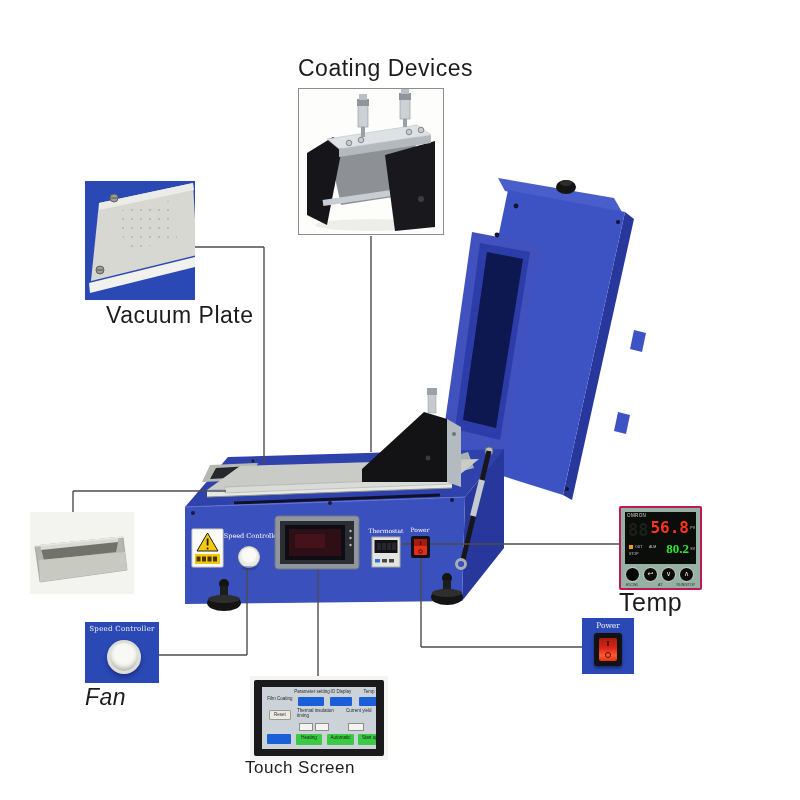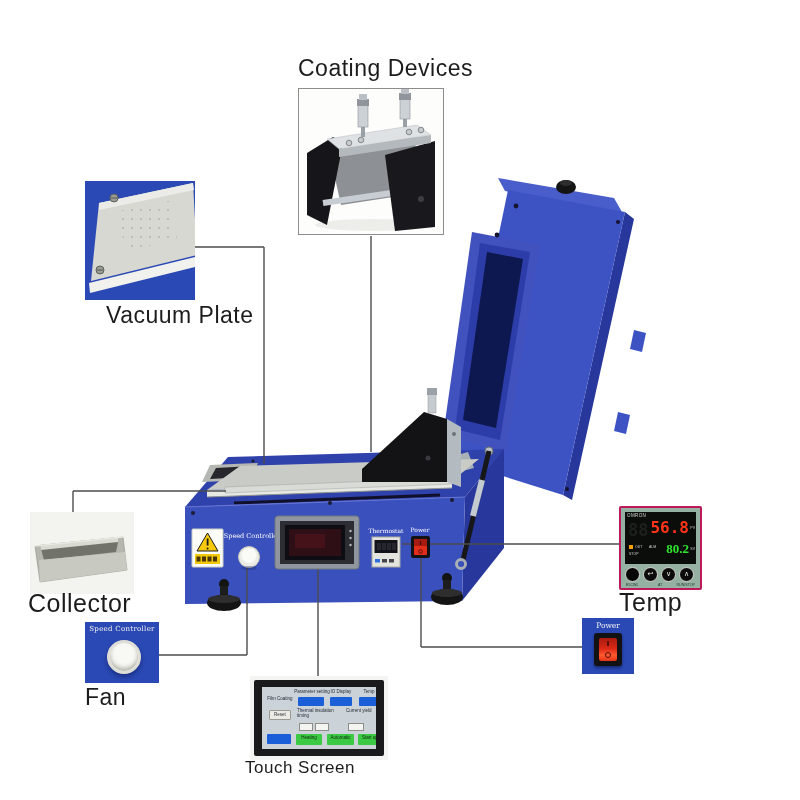--- a/index.html
+++ b/index.html
@@ -234,27 +234,26 @@
 
   <div class="inset collector-box">
     <svg width="104" height="82" viewBox="0 0 104 82">
       <polygon points="5,34 93,25 97,58 10,70" fill="#b5b6ad" stroke="#8f9088" stroke-width="0.6"></polygon>
       <polygon points="10,33 89,25 86,40 14,48" fill="#717269"></polygon>
       <polygon points="10,33 89,25 88,30 11,38" fill="#d9dad1"></polygon>
       <polygon points="9,48 95,40 97,58 10,70" fill="#c8c9c0"></polygon>
       <line x1="5" y1="34" x2="93" y2="25" stroke="#e8e9e2" stroke-width="1.5"></line>
     </svg>
   </div>
-  <div class="label" style="left:28px;top:589px;font-size:25px;">Collector</div>
 
   <div class="inset fan-box">
     <div class="fan-caption">Speed Controller</div>
     <div class="fan-knob"></div>
   </div>
-  <div class="label center" style="left:85px;top:684px;width:74px;">Fan</div>
+  <div class="label center" style="left:85px;top:684px;width:74px;font-style:italic;">Fan</div>
 
   <div class="inset touch-box">
     <div class="touch-bezel">
       <div class="touch-screen">
         <div class="ts" style="left:2px;top:10px;width:32px;text-align:center;">Film Coating</div>
         <div class="ts-btn ts-grey" style="left:7px;top:23px;width:20px;height:8px;">
           <div class="bl" style="color:#333;">Reset</div>
         </div>
         <div class="ts-btn ts-blue" style="left:5px;top:47px;width:24px;height:10px;"></div>
         <div class="ts" style="left:32px;top:3px;width:36px;text-align:center;">Parameter setting</div>

